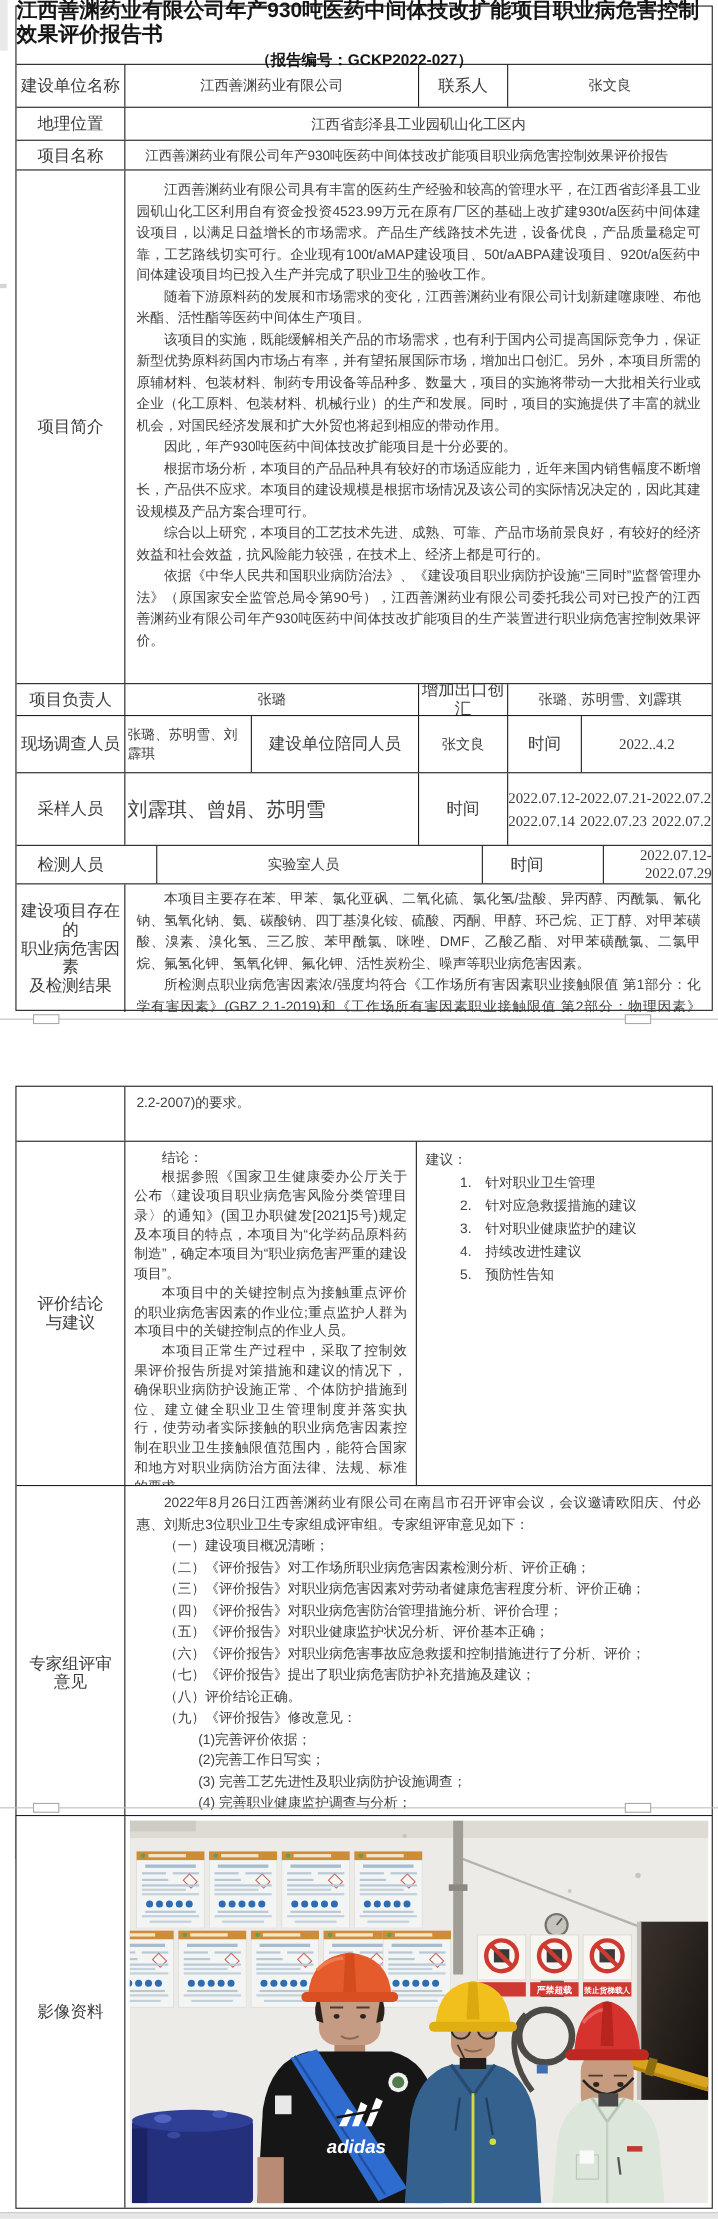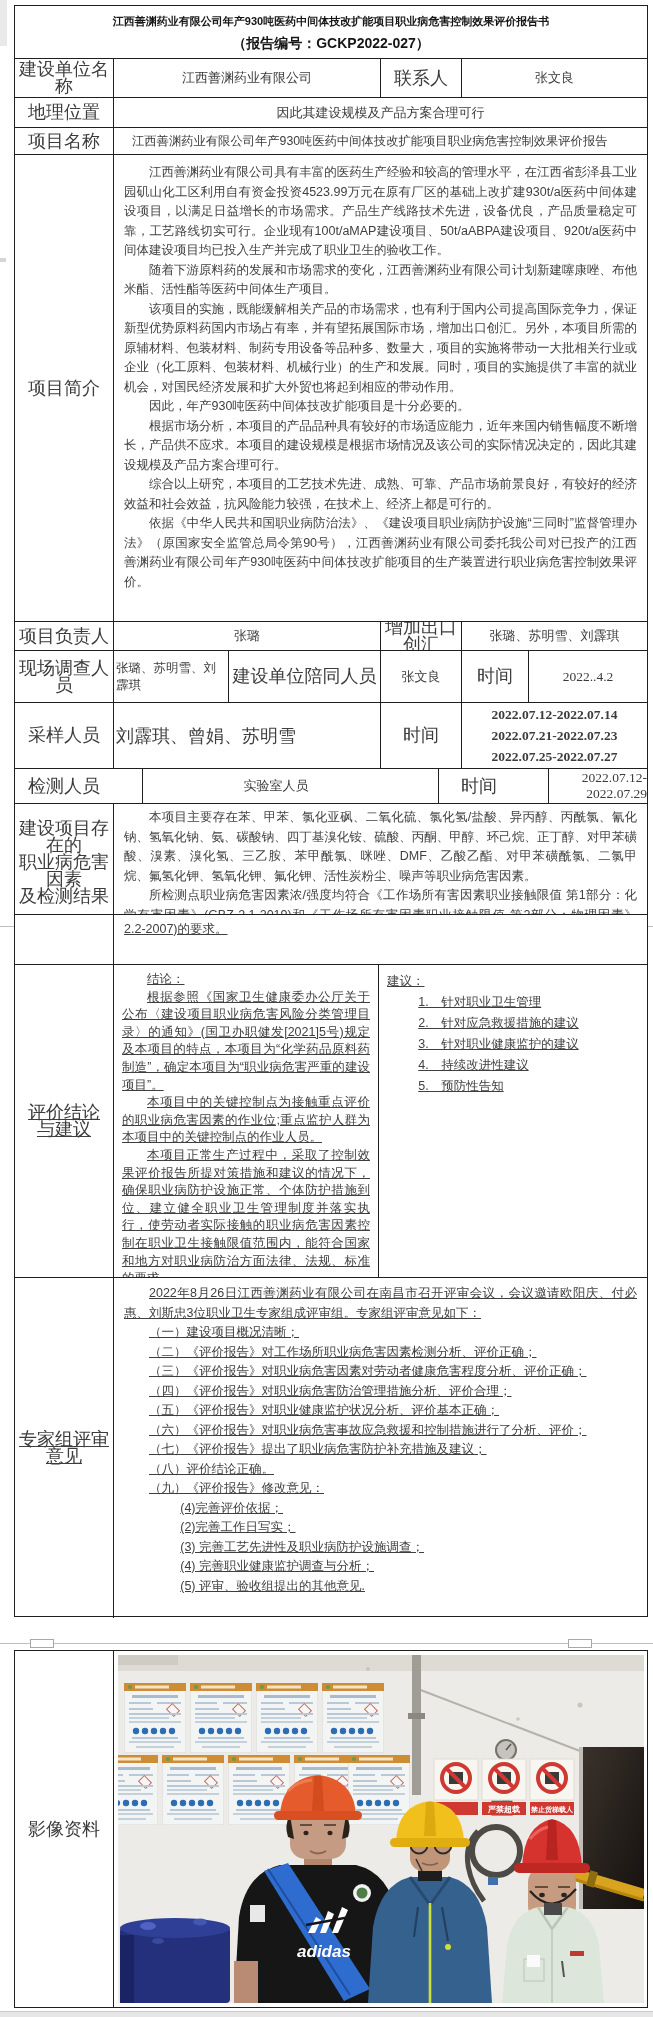--- a/index.html
+++ b/index.html
@@ -2,30 +2,30 @@
 <html><head>
 <meta charset="utf-8">
 <style>
   html,body{margin:0;padding:0;background:#ffffff;}
   body{width:653px;height:2017px;position:relative;font-family:"Liberation Sans","DejaVu Sans",sans-serif;color:#3f3f3f;}
   .page{position:absolute;left:14px;width:634px;border:1.6px solid #1f1f1f;box-sizing:border-box;background:#fff;}
   .row{display:flex;border-top:1px solid #1f1f1f;box-sizing:border-box;}
   .row:first-child{border-top:none;}
   .cell{border-left:1px solid #1f1f1f;box-sizing:border-box;overflow:hidden;position:relative;}
   .cell:first-child{border-left:none;}
-  .lbl{display:flex;align-items:center;justify-content:center;text-align:center;font-size:18px;line-height:17px;white-space:pre-line;color:#3c3c3c;}
+  .lbl{display:flex;align-items:center;justify-content:center;text-align:center;font-size:15px;line-height:17px;white-space:pre-line;color:#3c3c3c;}
   .vc{display:flex;align-items:center;justify-content:center;text-align:right;font-size:13px;color:#3c3c3c;}
   .title-row{display:flex;flex-direction:column;align-items:center;justify-content:center;font-weight:bold;color:#161616;}
-  .title-main{font-size:11px;line-height:22px;letter-spacing:0px;}
+  .title-main{font-size:19px;line-height:22px;letter-spacing:0px;}
   .title-sub{font-size:14px;line-height:22px;}
   .txt{font-size:12.5px;line-height:19.5px;text-align:justify;color:#3f3f3f;}
   .para{text-indent:2em;}
   .pad{padding:4px 10px 0 10px;}
   .nowrap-val{display:flex;align-items:center;font-size:12.3px;white-space:nowrap;padding:0 18px;color:#3c3c3c;}
-  .dates{display:flex;flex-direction:column;align-items:center;justify-content:center;font-size:12.5px;line-height:21px;color:#3c3c3c;font-weight:bold;}
+  .dates{display:flex;align-items:center;justify-content:flex-start;font-size:12.5px;line-height:21px;color:#3c3c3c;}
   .date-line{font-family:"Liberation Serif","DejaVu Serif",serif;font-size:13.5px;}
   .concl{font-size:12.5px;line-height:17.6px;}
   .sug-item{padding-left:2.5em;line-height:21px;}
   .expert-item{text-indent:2em;}
   .rev-item{text-indent:4.5em;}
   .sep-line{position:absolute;left:0;width:653px;height:1px;background:#bdbdbd;}
   .tick{position:absolute;width:22px;height:7px;background:#ffffff;border:1px solid #a8a8a8;}
   .corner{position:absolute;background:#e9e9e9;}
   .bottom-strip{position:absolute;left:0;top:2011px;width:653px;height:6px;background:#e6e6e6;border-top:1px solid #c9c9c9;}
   svg text{font-family:"Liberation Sans",sans-serif;}
@@ -45,21 +45,21 @@
 
   <div class="row" style="height:39px;">
     <div class="cell lbl" style="width:98px;">建设单位名称</div>
     <div class="cell vc" style="width:267px;">江西善渊药业有限公司</div>
     <div class="cell lbl" style="width:81px;">联系人</div>
     <div class="cell vc" style="flex:1;">张文良</div>
   </div>
 
   <div class="row" style="height:30px;">
     <div class="cell lbl" style="width:98px;">地理位置</div>
-    <div class="cell vc" style="flex:1;">因此其建设规模及产品方案合理可行</div>
+    <div class="cell vc" style="flex:1;">江西省彭泽县工业园矶山化工区内</div>
   </div>
 
   <div class="row" style="height:27px;">
     <div class="cell lbl" style="width:98px;">项目名称</div>
     <div class="cell nowrap-val" style="flex:1;">江西善渊药业有限公司年产930吨医药中间体技改扩能项目职业病危害控制效果评价报告</div>
   </div>
 
   <div class="row" style="height:467px;">
     <div class="cell lbl" style="width:98px;">项目简介</div>
     <div class="cell txt pad" style="flex:1;padding-top:8px;">
@@ -115,21 +115,21 @@
         <div class="para">本项目主要存在苯、甲苯、氯化亚砜、二氧化硫、氯化氢/盐酸、异丙醇、丙酰氯、氰化钠、氢氧化钠、氨、碳酸钠、四丁基溴化铵、硫酸、丙酮、甲醇、环己烷、正丁醇、对甲苯磺酸、溴素、溴化氢、三乙胺、苯甲酰氯、咪唑、DMF、乙酸乙酯、对甲苯磺酰氯、二氯甲烷、氟氢化钾、氢氧化钾、氟化钾、活性炭粉尘、噪声等职业病危害因素。</div>
         <div class="para">所检测点职业病危害因素浓/强度均符合《工作场所有害因素职业接触限值 第1部分：化学有害因素》(GBZ 2.1-2019)和《工作场所有害因素职业接触限值 第2部分：物理因素》(GBZ</div>
       </div>
   </div>
 </div>
 
 <div class="sep-line" style="top:926px;"></div>
 <div class="tick" style="left:30px;top:922px;"></div>
 <div class="tick" style="left:568px;top:922px;"></div>
 
-<div class="page" style="top:914px;height:703px;text-decoration:underline;">
+<div class="page" style="top:987px;height:703px;">
 
   <div class="row" style="height:49px;">
     <div class="cell" style="width:98px;"></div>
     <div class="cell txt" style="flex:1;padding:5px 10px 0 10px;">2.2-2007)的要求。</div>
   </div>
 
   <div class="row" style="height:313px;">
     <div class="cell lbl" style="width:98px;">评价结论
 与建议</div>
     <div class="cell concl" style="width:265px;padding:6px 8px 0 8px;">
@@ -162,21 +162,21 @@
           <div class="expert-item">（二）《评价报告》对工作场所职业病危害因素检测分析、评价正确；</div>
           <div class="expert-item">（三）《评价报告》对职业病危害因素对劳动者健康危害程度分析、评价正确；</div>
           <div class="expert-item">（四）《评价报告》对职业病危害防治管理措施分析、评价合理；</div>
           <div class="expert-item">（五）《评价报告》对职业健康监护状况分析、评价基本正确；</div>
           <div class="expert-item">（六）《评价报告》对职业病危害事故应急救援和控制措施进行了分析、评价；</div>
           <div class="expert-item">（七）《评价报告》提出了职业病危害防护补充措施及建议；</div>
           <div class="expert-item">（八）评价结论正确。</div>
           <div class="expert-item">（九）《评价报告》修改意见：</div>
         </div>
       <div>
-          <div class="rev-item">(4)完善评价依据；</div>
+          <div class="rev-item">(1)完善评价依据；</div>
           <div class="rev-item">(2)完善工作日写实；</div>
           <div class="rev-item">(3) 完善工艺先进性及职业病防护设施调查；</div>
           <div class="rev-item">(4) 完善职业健康监护调查与分析；</div>
           <div class="rev-item">(5) 评审、验收组提出的其他意见.</div>
         </div>
     </div>
   </div>
 </div>
 
 <div class="sep-line" style="top:1643px;"></div>

